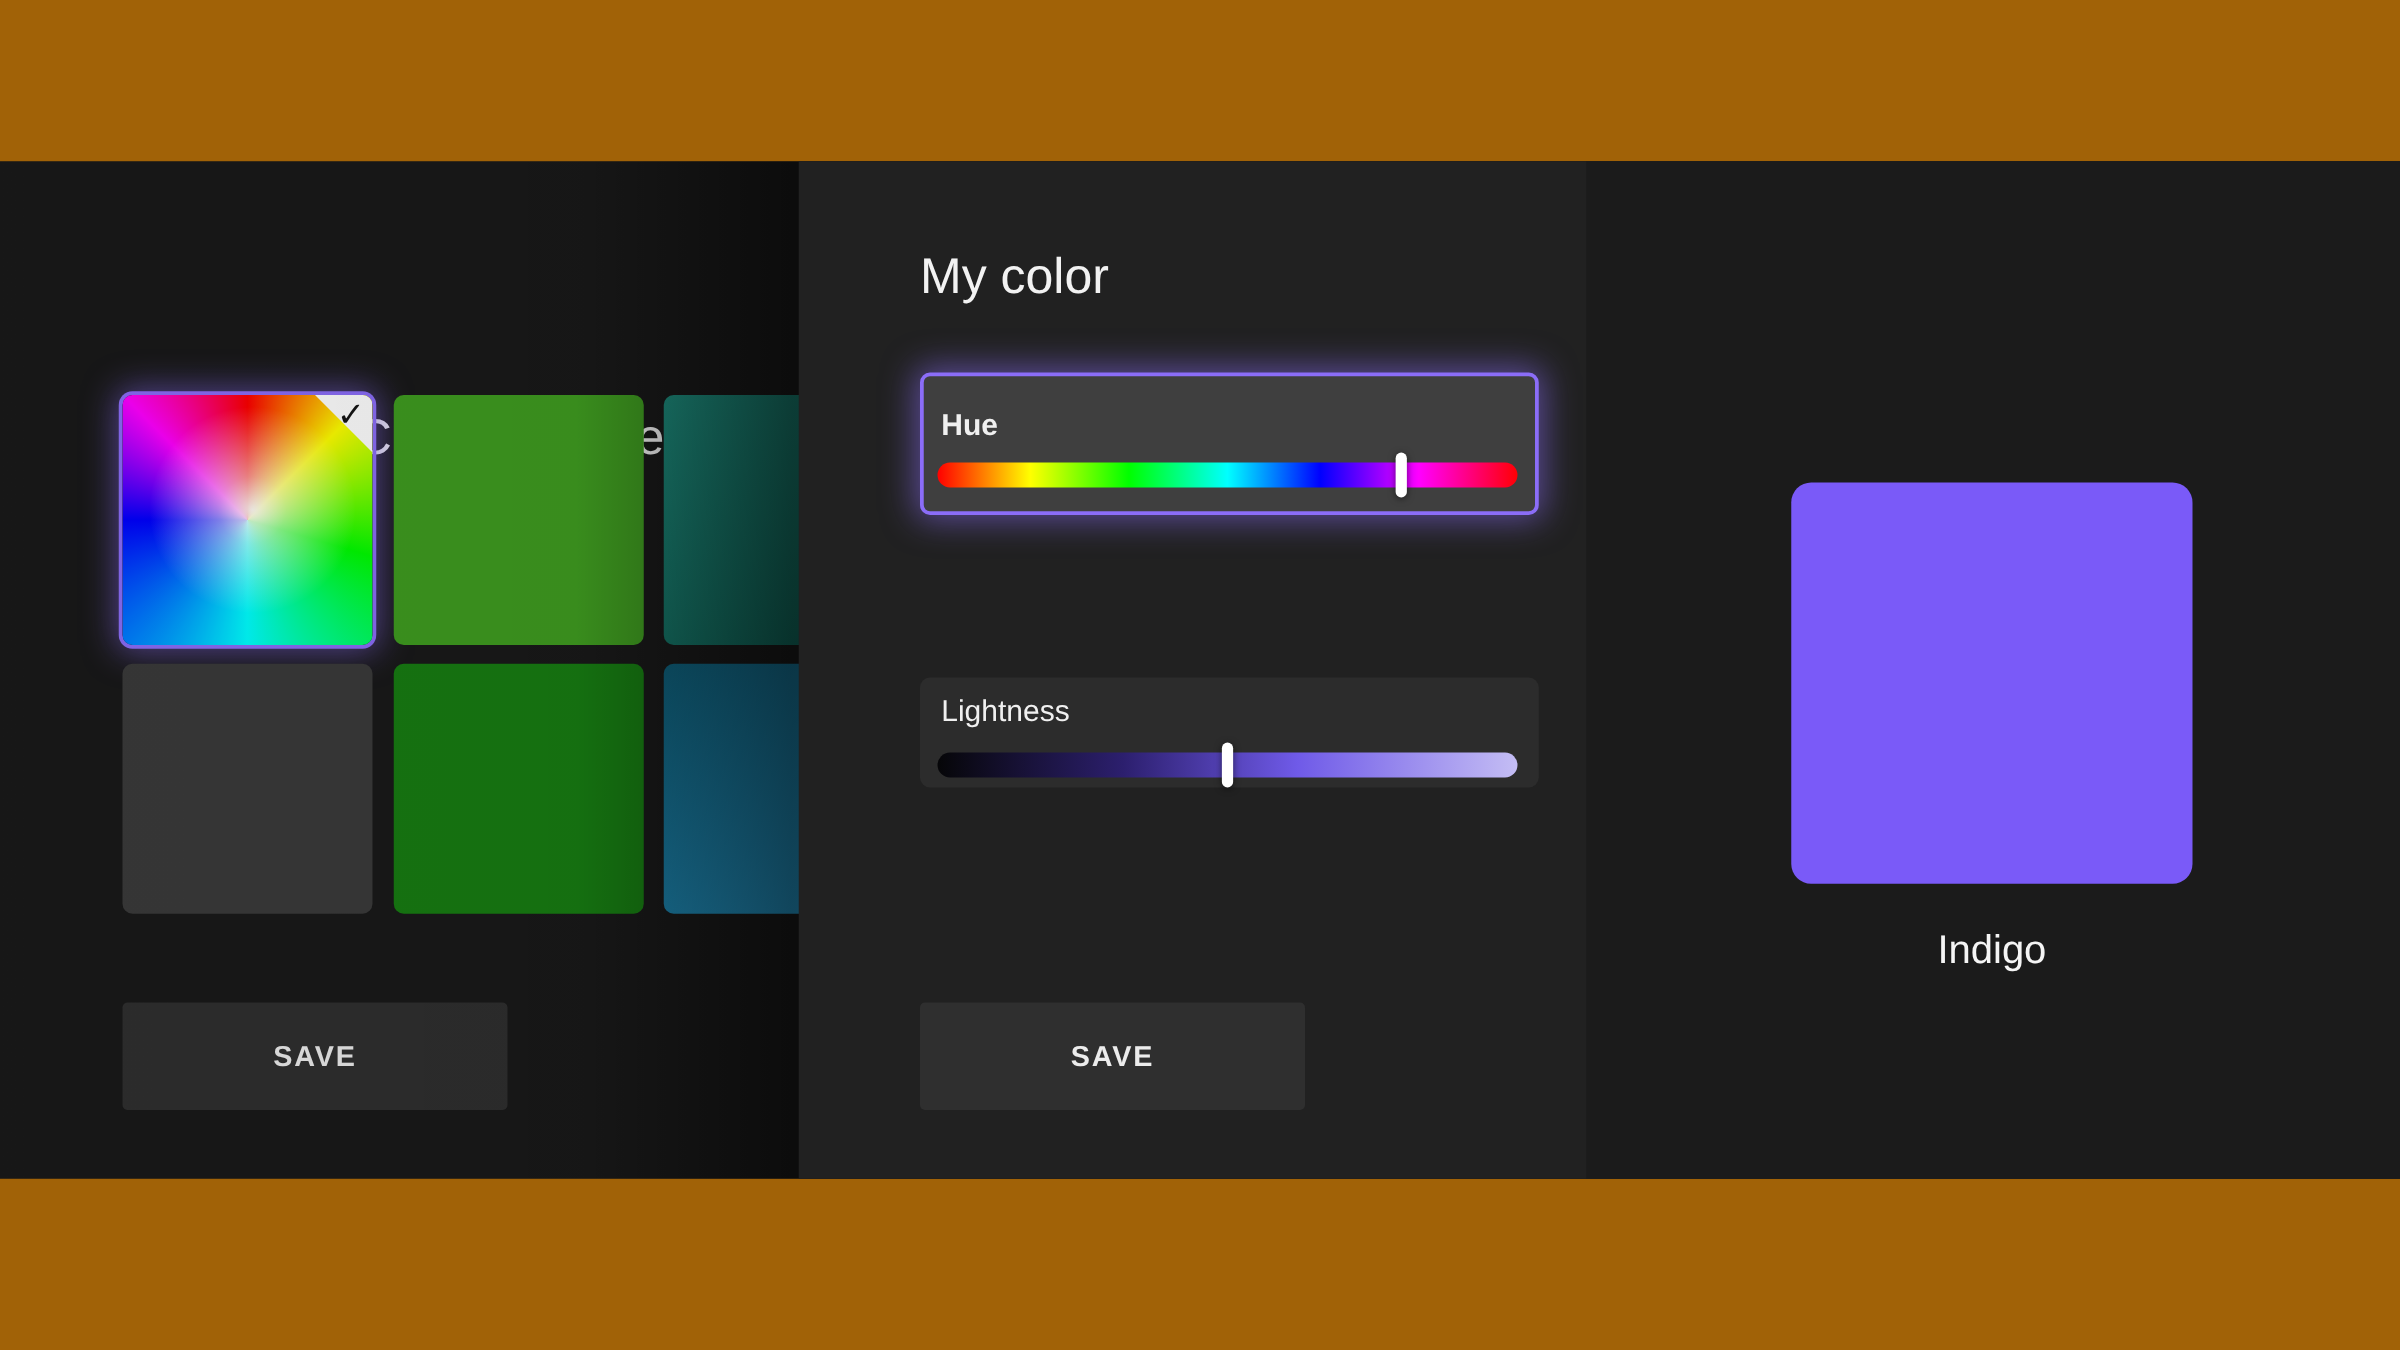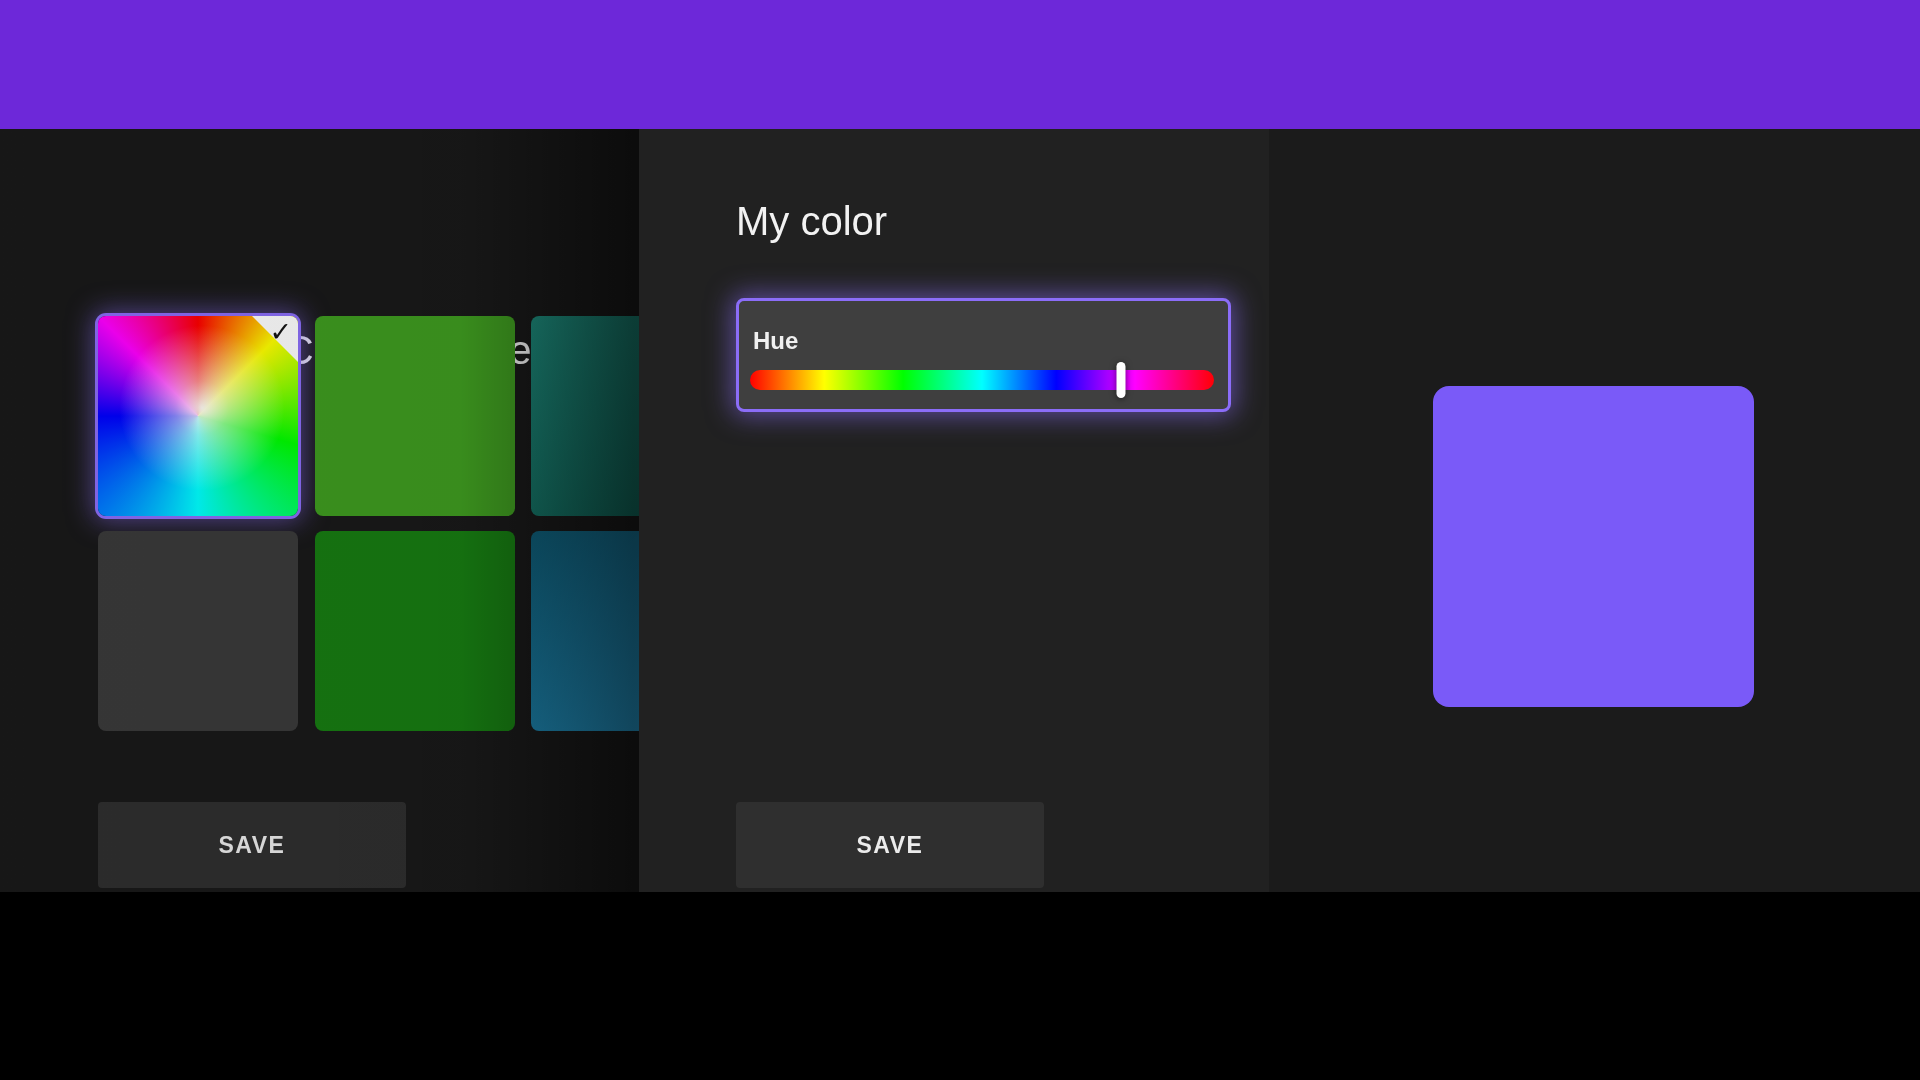--- a/index.html
+++ b/index.html
@@ -1,19 +1,19 @@
 <!DOCTYPE html>
 <html><head>
 <meta charset="utf-8">
 <style>
   * { margin:0; padding:0; box-sizing:border-box; }
   html, body { width:1920px; height:1080px; background:#000; }
   body { font-family:"Liberation Sans","DejaVu Sans",sans-serif; }
 
-  .stage { position:relative; width:1920px; height:892px; overflow:hidden; background:#6d28d9; }
+  .stage { position:relative; width:1920px; height:1080px; overflow:hidden; background:#a16207; }
 
   
   .left-screen {
     position:absolute; left:0; top:129px; width:1920px; height:814px;
     background:#191919; overflow:hidden; z-index:1;
   }
   .left-dim {
     position:absolute; inset:0; pointer-events:none; z-index:5;
     background:linear-gradient(to right,
       rgba(0,0,0,0.08) 0%, rgba(0,0,0,0.10) 24%,
@@ -135,20 +135,27 @@
     <h1 class="panel-title right-title">My color</h1>
 
     <div class="card hue">
       <div class="card-label">Hue</div>
       <div class="track" style="background: linear-gradient(to right, rgb(255, 0, 0) 0%, rgb(255, 255, 0) 16%, rgb(0, 255, 0) 33%, rgb(0, 255, 255) 50%, rgb(0, 0, 255) 66%, rgb(255, 0, 255) 83%, rgb(255, 0, 4) 100%);">
         <div class="thumb" style="left: 80%;"></div>
       </div>
     </div>
 
 
+    <div class="card lightness">
+      <div class="card-label">Lightness</div>
+      <div class="track" style="background: linear-gradient(to right, rgb(6, 6, 8) 0%, rgb(44, 31, 110) 32%, rgb(111, 90, 232) 62%, rgb(196, 189, 244) 100%);">
+        <div class="thumb" style="left: 50%;"></div>
+      </div>
+    </div>
 
 
     <button class="save-btn right-save">SAVE</button>
 
     <div class="preview" style="background-color: rgb(122, 90, 248);"></div>
+    <div class="preview-label">Indigo</div>
   </div>
 
 </div>
 
 </body></html>

